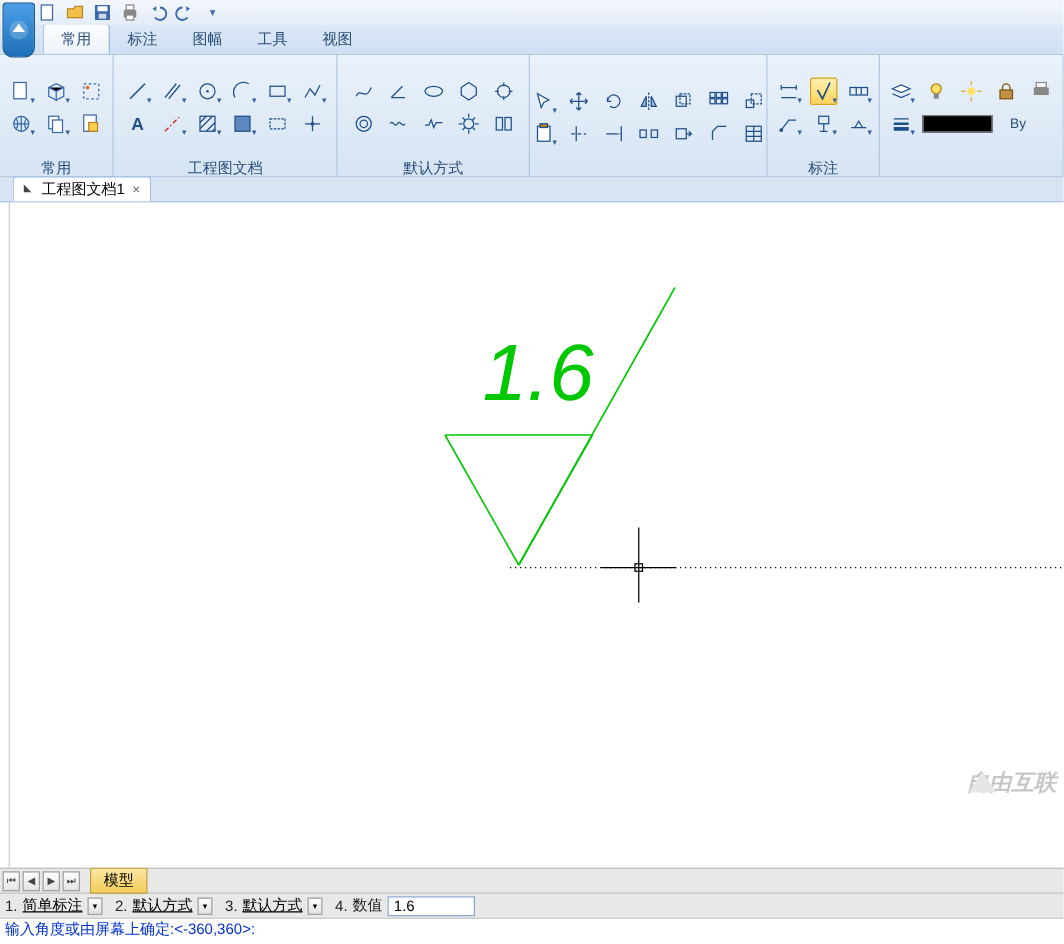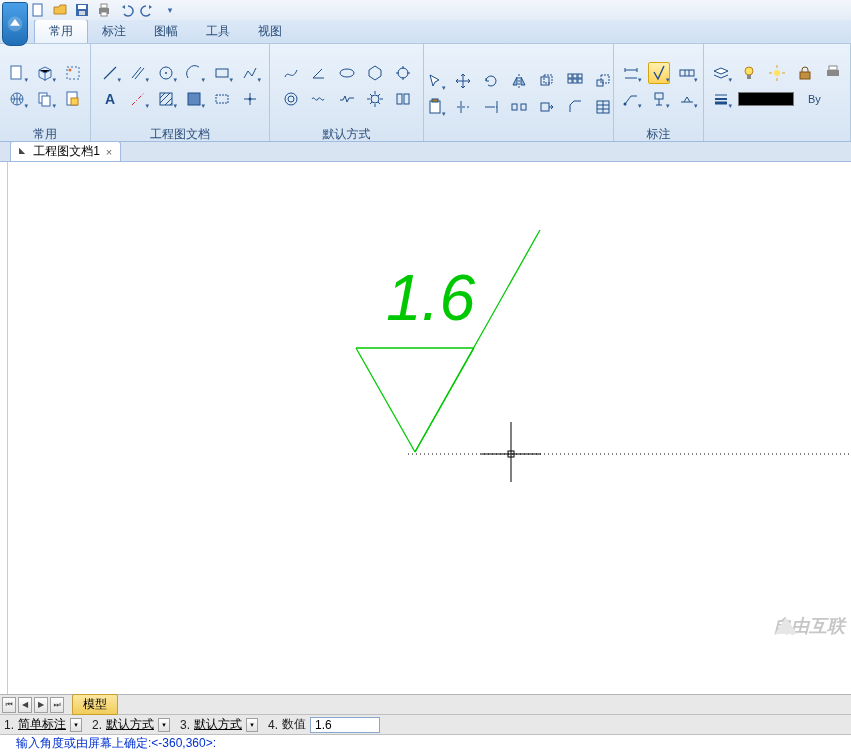--- a/index.html
+++ b/index.html
@@ -41,21 +41,21 @@
   .model-tab { margin-left:8px; background:linear-gradient(#fbe7a2,#f2cd5a); border:1px solid #c8a030; padding:1px 10px; font-size:12px; border-radius:2px 2px 0 0;}
   .watermark { position:absolute; right:6px; bottom:56px; opacity:.3; font-style:italic; font-weight:bold; font-size:18px; color:#444; display:flex; align-items:center; gap:4px;}
   
   .options-row { height:20px; background:#e8e8e8; border-top:1px solid #c0c0c0; display:flex; align-items:center; padding-left:4px; gap:2px; font-size:12px;}
   .opt-label { color:#222; }
   .opt-link { color:#000000; text-decoration:underline; }
   .opt-dd { width:12px; height:14px; border:1px solid #a0a0a0; background:linear-gradient(#fff,#e0e0e0); display:flex; align-items:center; justify-content:center; font-size:7px; margin-right:8px;}
   .opt-input { width:70px; height:16px; border:1px solid #8aa8cf; background:#fff; padding:0 4px; font-size:12px;}
   .opt-seg { display:flex; align-items:center; gap:4px; }
   
-  .cmd-row { height:18px; background:#fff; border-top:1px solid #c0c0c0; display:flex; align-items:center; padding-left:16px; font-size:12px; color:#0030d0;}
+  .cmd-row { height:18px; background:#fff; border-top:1px solid #c0c0c0; display:flex; align-items:center; padding-left:4px; font-size:12px; color:#0030d0;}
 </style>
 </head>
 <body>
 
 <div class="app-menu">
   <svg viewBox="0 0 24 24" width="20" height="20">
       <circle cx="12" cy="12" r="9" fill="#fff" opacity=".2"></circle>
       <path d="M6 14 L12 6 L18 14 Z" fill="#fff"></path>
     </svg>
 </div>

